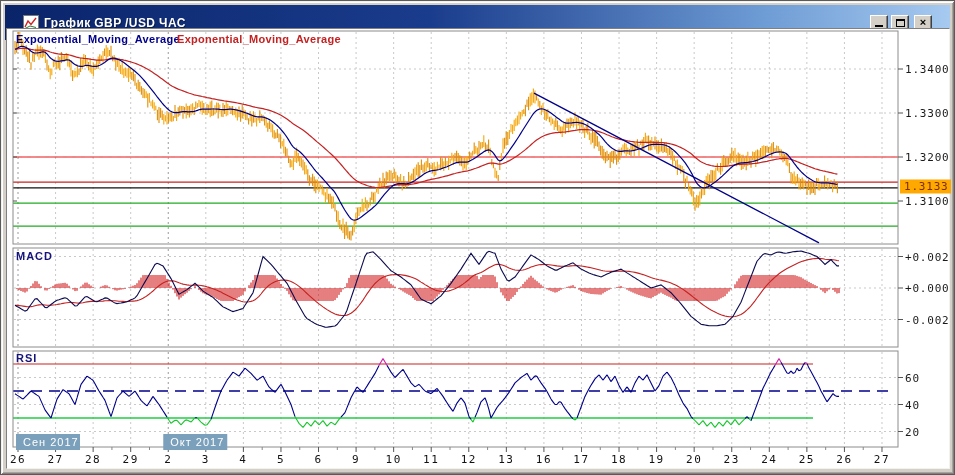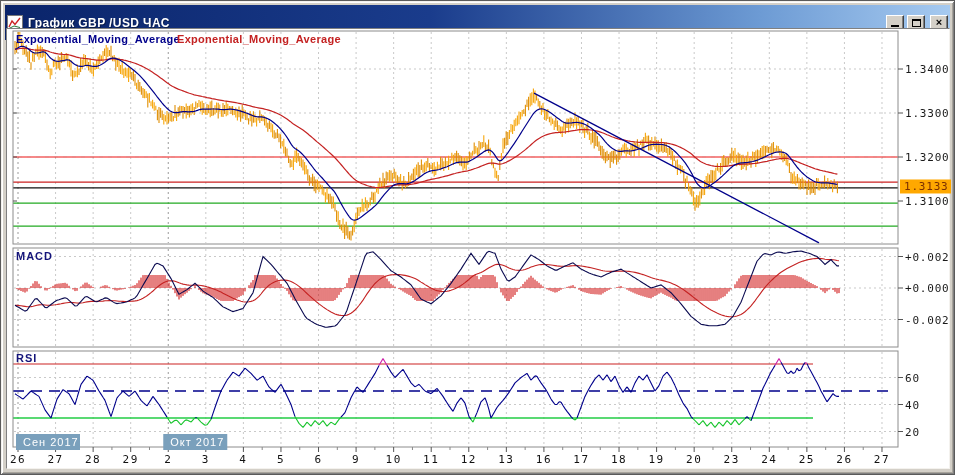--- a/index.html
+++ b/index.html
@@ -6,21 +6,21 @@
   *{box-sizing:border-box;}
   .window{
     position:relative;width:955px;height:475px;background:#d4d0c8;
     border:1px solid #5a5a5a;
     box-shadow:inset 1px 1px 0 #f4f2ee, inset -1px -1px 0 #808080, inset 2px 2px 0 #fff, inset -2px -2px 0 #a8a49c;
     font-family:"Liberation Sans",sans-serif;overflow:hidden;
   }
   .titlebar{
     position:absolute;left:4px;top:4px;right:4px;height:35px;
     background:linear-gradient(90deg,#0a246a 0%,#1a3c8c 45%,#6d9bd4 80%,#a6caf0 100%);
-    display:flex;align-items:center;padding:0 2px;gap:3px;
+    display:flex;align-items:center;padding:0 18px;gap:3px;
   }
   .titleicon{width:16px;height:16px;flex:0 0 16px;display:block;}
   .titletext{flex:1;color:#fff;font-weight:bold;font-size:12px;letter-spacing:.4px;
     white-space:nowrap;overflow:hidden;padding-left:2px;text-shadow:1px 1px 0 rgba(0,0,0,.35);}
   .winbtn{
     width:18px;height:15px;background:#d4d0c8;display:flex;align-items:center;justify-content:center;
     border:1px solid;border-color:#fff #404040 #404040 #fff;box-shadow:inset -1px -1px 0 #808080;
     cursor:default;position:relative;
   }
   .winbtn.close{margin-left:2px;}

